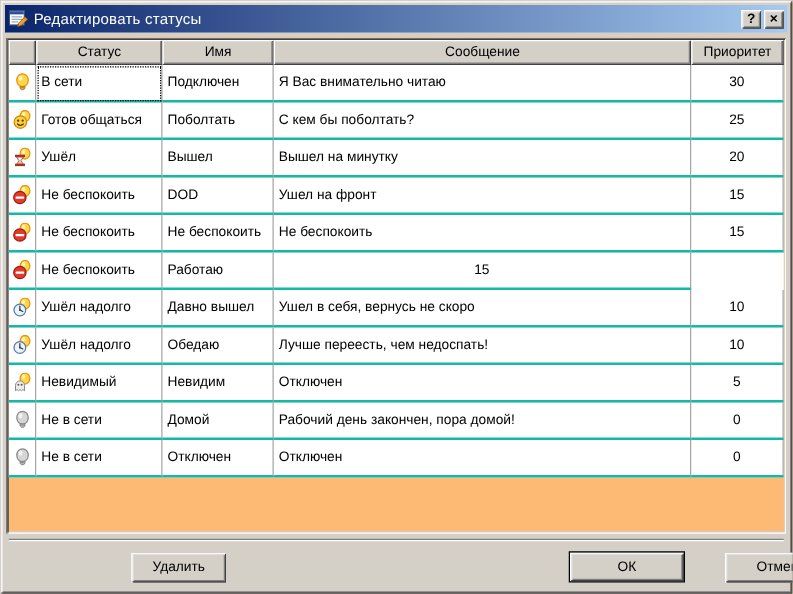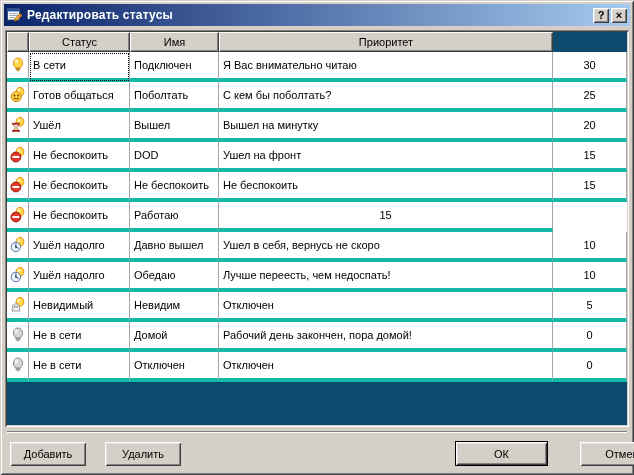--- a/index.html
+++ b/index.html
@@ -12,52 +12,52 @@
                 inset 2px 2px 0 #ffffff, inset -2px -2px 0 #808080;
   }
 
   
   .titlebar {
     position: absolute; left: 4px; top: 4px; width: 626px; height: 22px;
     background: linear-gradient(to right, #0a246a, #a6caf0);
     display: flex; align-items: center; padding: 0 3px;
   }
   .title-icon { width: 16px; height: 16px; flex: 0 0 16px; margin-right: 4px; }
-  .title-text { color: #fff; font-weight: bold; font-size: 12px; flex: 1 1 auto;
+  .title-text { color: #fff; font-weight: normal; font-size: 12px; flex: 1 1 auto;
     white-space: nowrap; overflow: hidden; letter-spacing: 0.2px; }
   .tb-btn {
     width: 16px; height: 15px; margin-left: 2px; background: #d4d0c8;
     border: none; font-family: "Liberation Sans", sans-serif;
     font-weight: bold; font-size: 11px; line-height: 12px; color: #000;
     box-shadow: inset 1px 1px 0 #ffffff, inset -1px -1px 0 #404040,
                 inset 2px 2px 0 #dfdfdf, inset -2px -2px 0 #808080;
     display: flex; align-items: center; justify-content: center; cursor: default;
   }
 
   
   .table-frame {
     position: absolute; left: 5px; top: 30px; width: 624px; height: 397px;
-    background: #0c4a6e; padding: 2px;
+    background: #fdba74; padding: 2px;
     box-shadow: inset 1px 1px 0 #808080, inset -1px -1px 0 #ffffff,
                 inset 2px 2px 0 #404040, inset -2px -2px 0 #d4d0c8;
     overflow: hidden;
   }
   .thead, .tr { display: grid; grid-template-columns: 22px 101px 89px 334px 74px; }
   .thead { height: 20px; }
   .th {
     background: #d4d0c8; height: 20px;
     border-top: 1px solid #ffffff; border-left: 1px solid #ffffff;
     border-right: 1px solid #404040; border-bottom: 1px solid #404040;
     box-shadow: inset -1px -1px 0 #808080;
     display: flex; align-items: center; justify-content: center;
     font-size: 11px; cursor: default; overflow: hidden; white-space: nowrap;
   }
   .tr { height: 30px; background: #fff; }
   .td {
-    border-right: 1px solid #a6a6a6; border-bottom: 4px solid #14b8a6;
+    border-right: 1px solid #a6a6a6; border-bottom: 2px solid #14b8a6;
     display: flex; align-items: center; overflow: hidden; white-space: nowrap;
     padding: 0 4px; font-size: 11px;
   }
   .td-icon { justify-content: center; padding: 0; }
   .td-priority { justify-content: center; }
   .td.focused { outline: 1px dotted #000; outline-offset: -2px; }
   .st-icon { width: 16px; height: 16px; }
 
   
   .separator {
@@ -156,20 +156,21 @@
     <span class="title-text">Редактировать статусы</span>
     <button class="tb-btn">?</button>
     <button class="tb-btn">×</button>
   </div>
 
   <div class="table-frame">
     <div class="thead">
       <div class="th"></div>
       <div class="th">Статус</div>
       <div class="th">Имя</div>
+      <div class="th">Сообщение</div>
       <div class="th">Приоритет</div>
     </div>
     <div id="tbody">
         <div class="tr">
     <div class="td td-icon">
       <svg class="st-icon">
               <use class="icon-use" href="#sym-online-bulb" xlink:href="#sym-online-bulb"></use>
             </svg>
     </div>
     <div class="td td-status focused">В сети</div>
@@ -284,18 +285,17 @@
     <div class="td td-status">Не в сети</div>
     <div class="td td-name">Отключен</div>
     <div class="td td-message">Отключен</div>
     <div class="td td-priority">0</div>
   </div>
       </div>
   </div>
 
   <div class="separator"></div>
 
-  <button class="btn btn-add">Добавить</button>
   <button class="btn btn-delete">Удалить</button>
   <button class="btn btn-ok">ОК</button>
   <button class="btn btn-cancel">Отмена</button>
 
 </div>
 
 </body></html>

